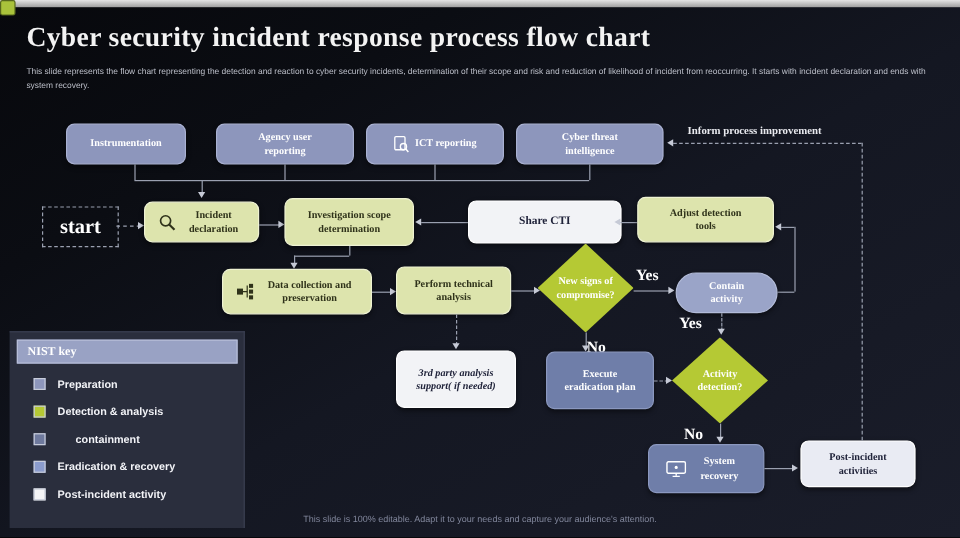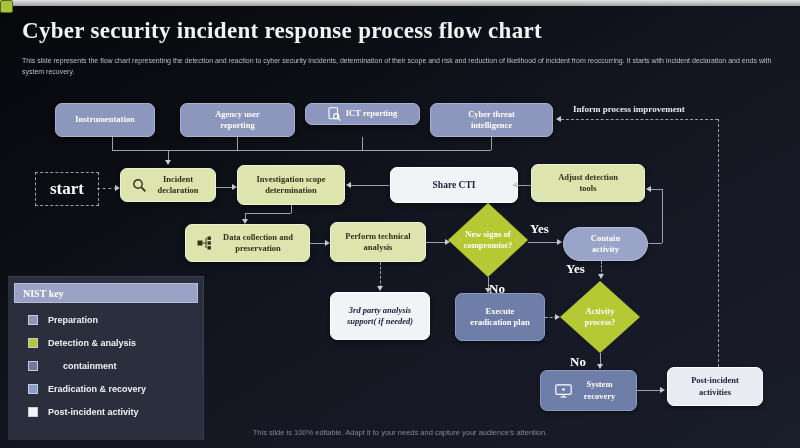--- a/index.html
+++ b/index.html
@@ -57,21 +57,21 @@
 
   <div class="title">Cyber security incident response process flow chart</div>
   <div class="desc">This slide represents the flow chart representing the detection and reaction to cyber security incidents, determination of their scope and risk and reduction of likelihood of incident from reoccurring. It starts with incident declaration and ends with system recovery.</div>
 
   <div class="box src" style="left:55px;top:103px;width:100px;height:34px;">
     <span style="max-width:95px;">Instrumentation</span>
   </div>
   <div class="box src" style="left:180px;top:103px;width:115px;height:34px;">
     <span style="max-width:66px;">Agency user reporting</span>
   </div>
-  <div class="box src" style="left:305px;top:103px;width:115px;height:22px;">
+  <div class="box src" style="left:305px;top:103px;width:115px;height:34px;">
     <span style="display:flex;">
       <svg width="13" height="15" viewBox="0 0 13 15">
           <rect x="1" y="0.8" width="8.5" height="11" rx="1" fill="none" stroke="#fff" stroke-width="1.1"></rect>
           <circle cx="8.2" cy="9.2" r="2.6" fill="none" stroke="#fff" stroke-width="1.1"></circle>
           <line x1="10" y1="11" x2="12.3" y2="13.6" stroke="#fff" stroke-width="1.3"></line>
         </svg>
     </span>
     <span style="max-width:55px;">ICT reporting</span>
   </div>
   <div class="box src" style="left:430px;top:103px;width:123px;height:34px;">
@@ -179,21 +179,21 @@
   <i class="vline" style="left:488px;top:277px;height:13px;"></i>
   <i class="ad" style="left:485px;top:288px;"></i>
 
   <div class="box blue" style="left:455px;top:293px;width:90px;height:48px;">
     <span style="max-width:62px;">Execute eradication plan</span>
   </div>
   <i class="hline hd" style="left:545px;top:317px;width:12px;"></i>
   <i class="ar" style="left:555px;top:314px;"></i>
 
   <div class="diamond" style="left:560px;top:281px;width:80px;height:72px;">
-    <span style="max-width:52px;">Activity process?</span>
+    <span style="max-width:52px;">Activity detection?</span>
   </div>
   <span class="elabel" style="left:570px;top:354px;">No</span>
   <i class="vline" style="left:600px;top:353px;height:13px;"></i>
   <i class="ad" style="left:597px;top:364px;"></i>
 
   <div class="box blue" style="left:540px;top:370px;width:97px;height:41px;">
     <span style="display:flex;">
       <svg width="17" height="14" viewBox="0 0 17 14">
           <rect x="0.8" y="0.8" width="15.4" height="9.5" rx="1.2" fill="none" stroke="#fff" stroke-width="1.2"></rect>
           <line x1="8.5" y1="10.5" x2="8.5" y2="12.5" stroke="#fff" stroke-width="1.2"></line>

